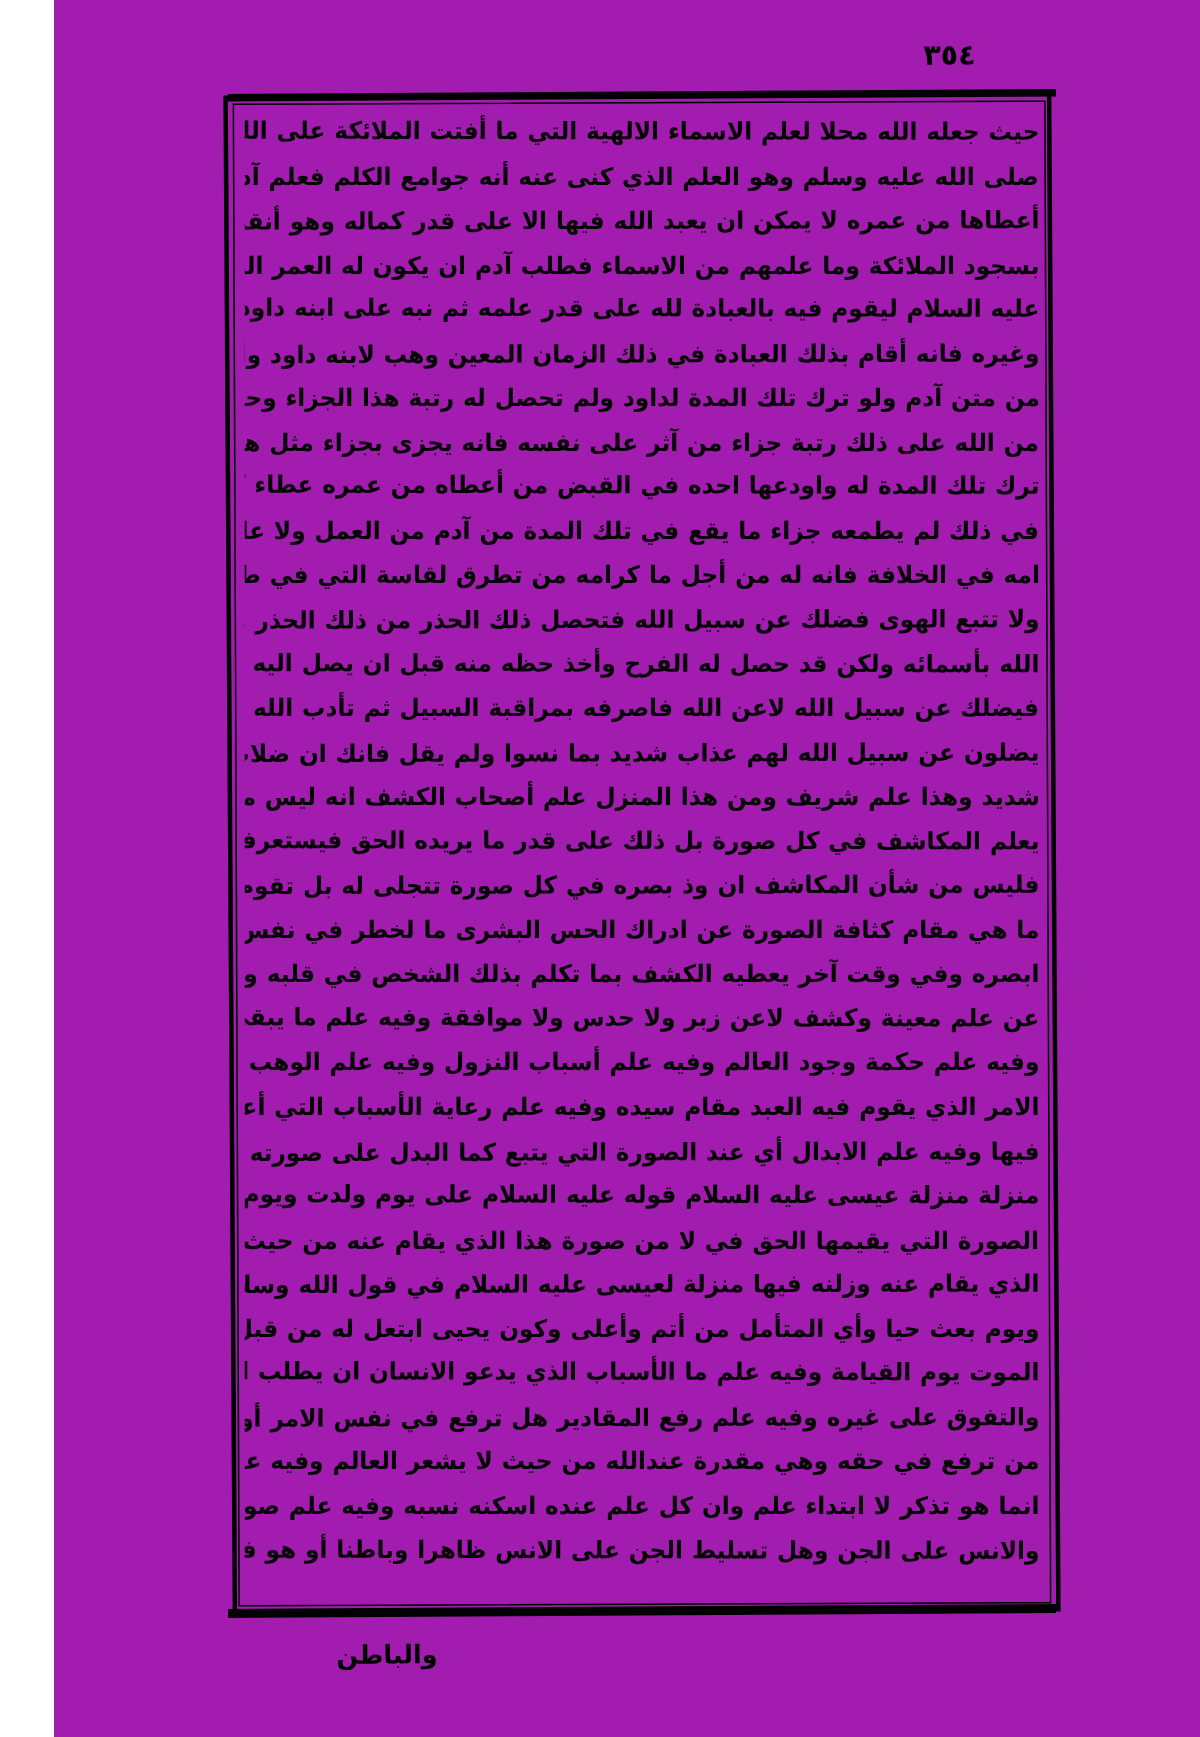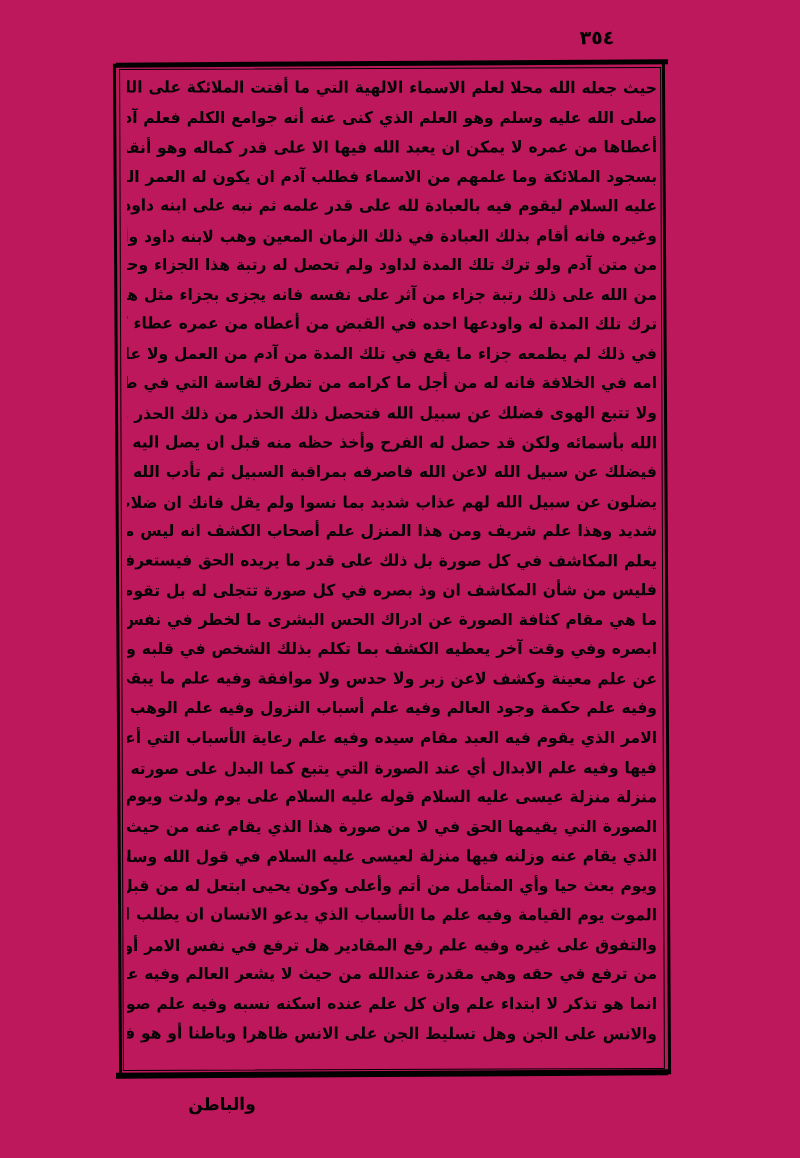--- a/index.html
+++ b/index.html
@@ -14,21 +14,22 @@
     position: relative;
     overflow: hidden;
     font-family: "DejaVu Sans", sans-serif;
     background: #ffffff;
   }
 
   
   .scan-page {
     position: absolute;
     inset: 0;
-    background: #be185d;
+    background: #a21caf;
+    margin-left: 36px;
   }
 
   
   .folio-number {
     position: absolute;
     top: 28px;
     left: 562px;
     width: 70px;
     text-align: center;
     font-family: "DejaVu Sans", sans-serif;

